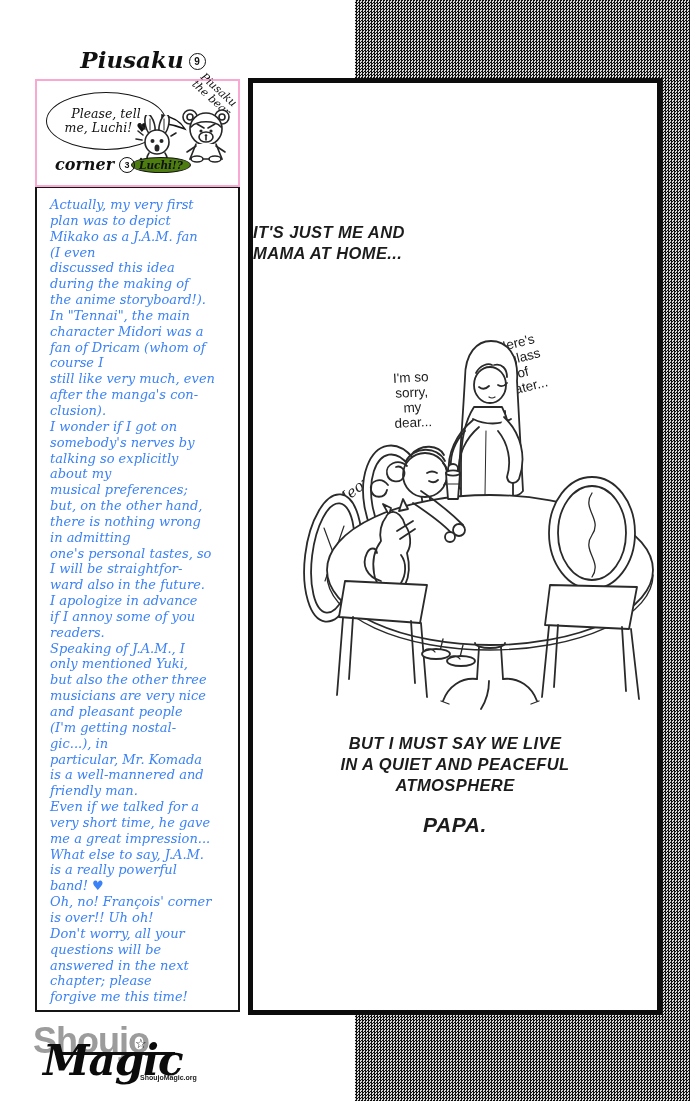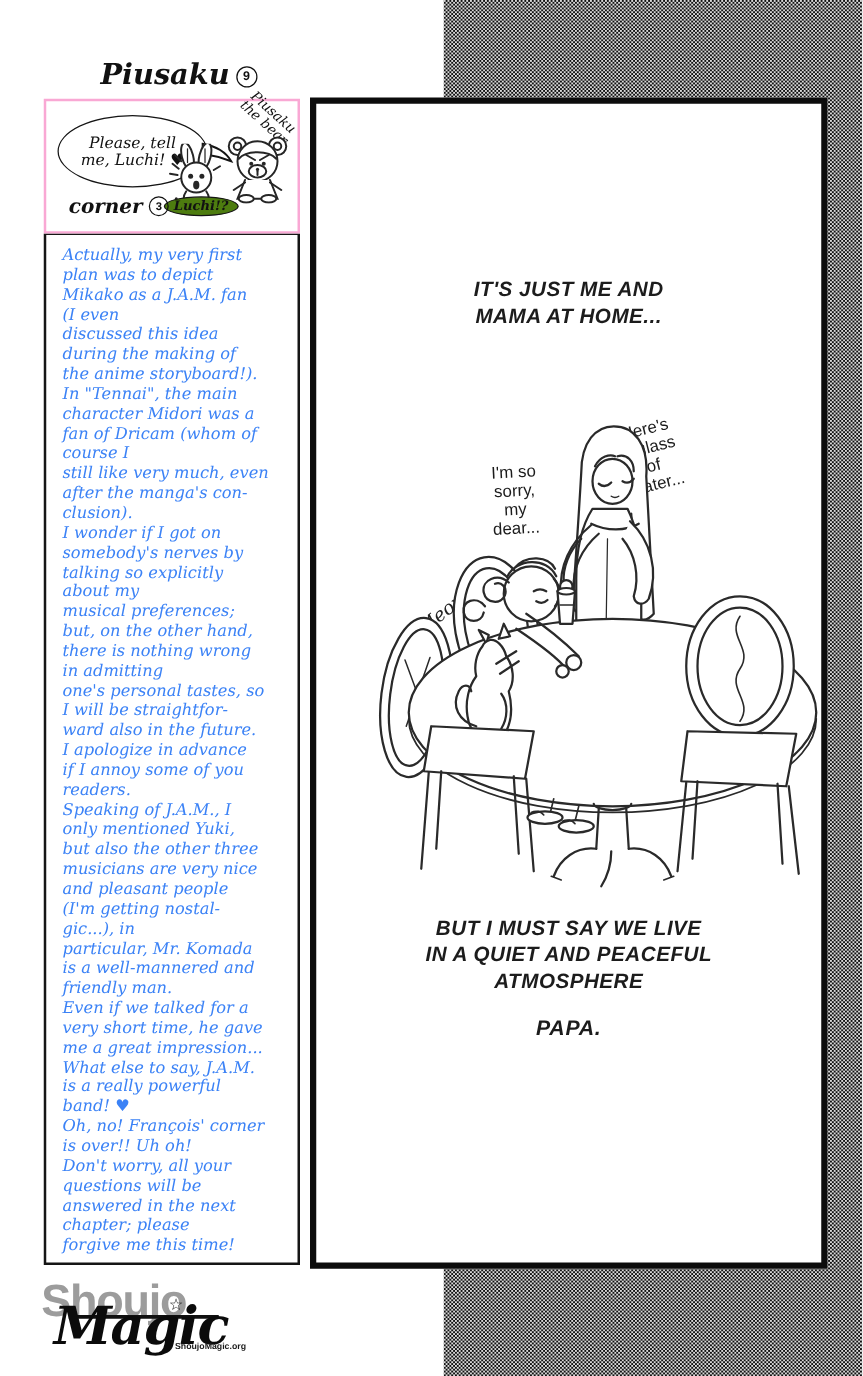--- a/index.html
+++ b/index.html
@@ -41,34 +41,34 @@
   
   .essay-box{position:absolute;left:35px;top:187px;width:205px;height:825px;background:#fff;
     border:2px solid #151515;border-top-width:1.6px;box-sizing:border-box;overflow:hidden;z-index:3;}
   .essay-text{padding:9px 5px 0 13px;font-family:"DejaVu Serif",serif;font-style:italic;
     font-size:13px;line-height:15.85px;color:#3b82f6;}
 
   
   .panel{position:absolute;left:248px;top:78px;width:414px;height:937px;background:#fff;
     border:5px solid #0c0c0c;box-sizing:border-box;z-index:2;}
   .comic{font-family:"Liberation Sans",sans-serif;font-weight:bold;font-style:italic;color:#1c1c1c;}
-  .top-caption{position:absolute;left:0;right:0;top:139px;text-align:center;font-size:16.5px;
+  .top-caption{position:absolute;left:0;right:0;top:139px;font-size:16.5px;
     line-height:21px;letter-spacing:.4px;}
   .water-text{position:absolute;left:222px;top:252px;width:92px;text-align:center;font-size:13.5px;
     line-height:15px;font-weight:normal;font-style:normal;transform:rotate(-14deg);
     font-family:"Liberation Sans",sans-serif;color:#1c1c1c;}
   .sorry-text{position:absolute;left:126px;top:287px;width:66px;text-align:center;font-size:13.5px;
     line-height:15px;font-weight:normal;font-style:normal;transform:rotate(-3deg);
     font-family:"Liberation Sans",sans-serif;color:#1c1c1c;}
   .meow-text{position:absolute;left:78px;top:398px;font-family:"DejaVu Serif",serif;font-style:italic;
     font-size:15px;color:#222;transform:rotate(-38deg);}
   .scene{position:absolute;left:40px;top:240px;}
   .bottom-caption{position:absolute;left:0;right:0;top:650px;text-align:center;font-size:16.5px;
     line-height:21px;letter-spacing:.4px;}
-  .papa{position:absolute;left:0;right:0;top:730px;text-align:center;font-size:17px;letter-spacing:.6px;}
+  .papa{position:absolute;left:0;right:0;top:730px;text-align:center;font-size:21px;letter-spacing:.6px;}
 
   
   .logo{position:absolute;left:0;top:1018px;width:350px;height:80px;z-index:3;}
   .logo-shoujo{position:absolute;left:33px;top:2px;font-family:"Liberation Sans",sans-serif;
     font-size:36px;font-weight:bold;color:#9c9c9c;letter-spacing:-1px;}
   .logo-line{position:absolute;left:55px;top:34px;width:120px;height:3px;background:#101010;}
   .logo-star{position:absolute;left:135px;top:18px;font-size:13px;color:#101010;}
   .logo-magic{position:absolute;left:43px;top:18px;font-family:"DejaVu Serif",serif;font-weight:bold;
     font-style:italic;font-size:42px;color:#0b0b0b;letter-spacing:-1px;}
   .logo-url{position:absolute;left:140px;top:56px;font-family:"Liberation Sans",sans-serif;

